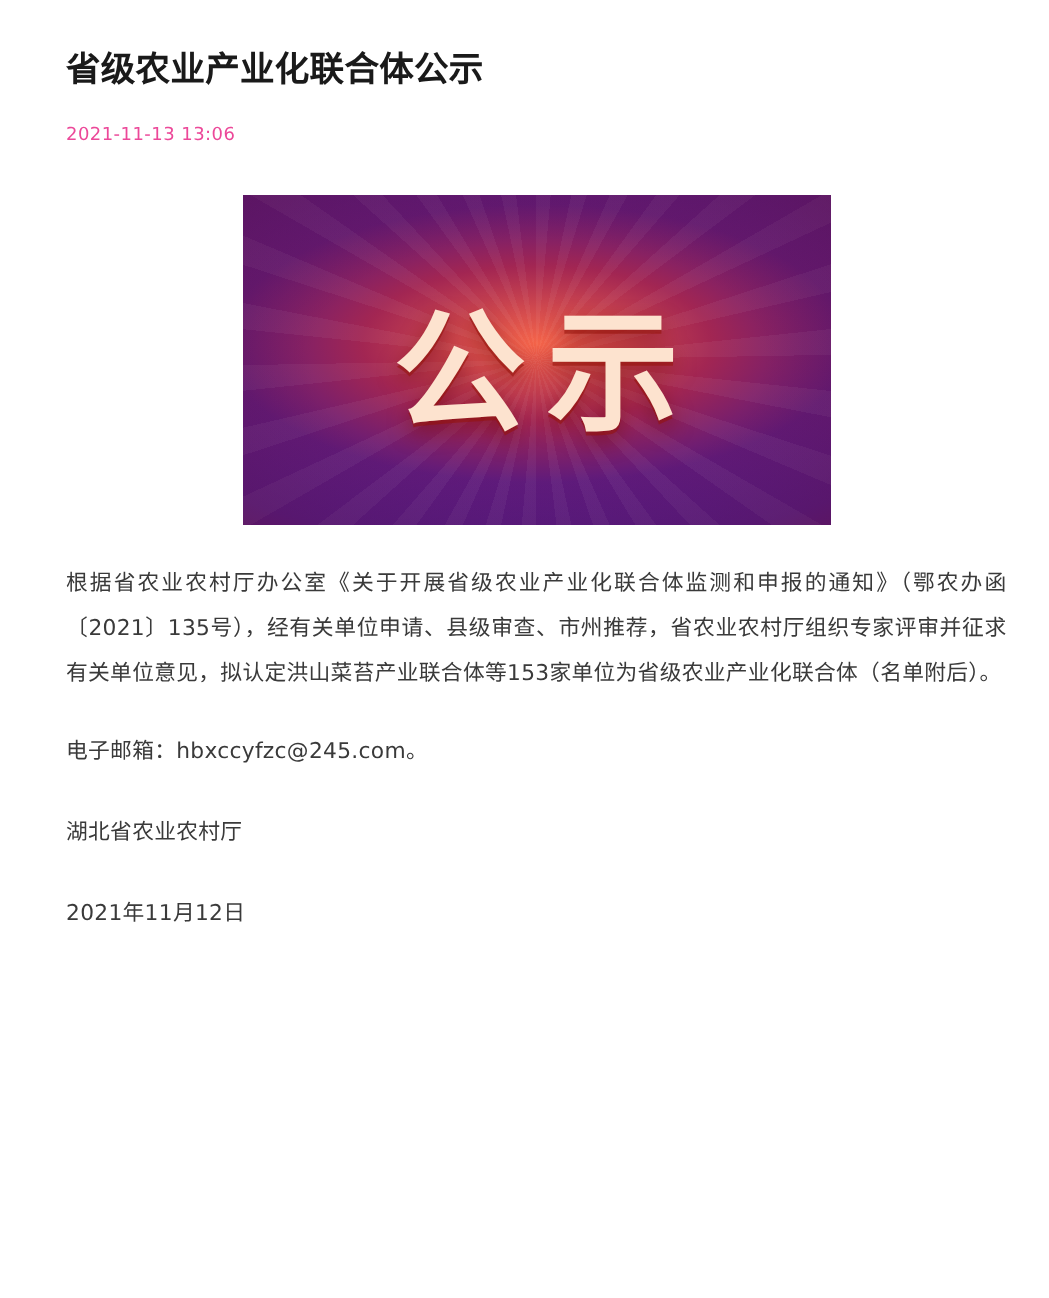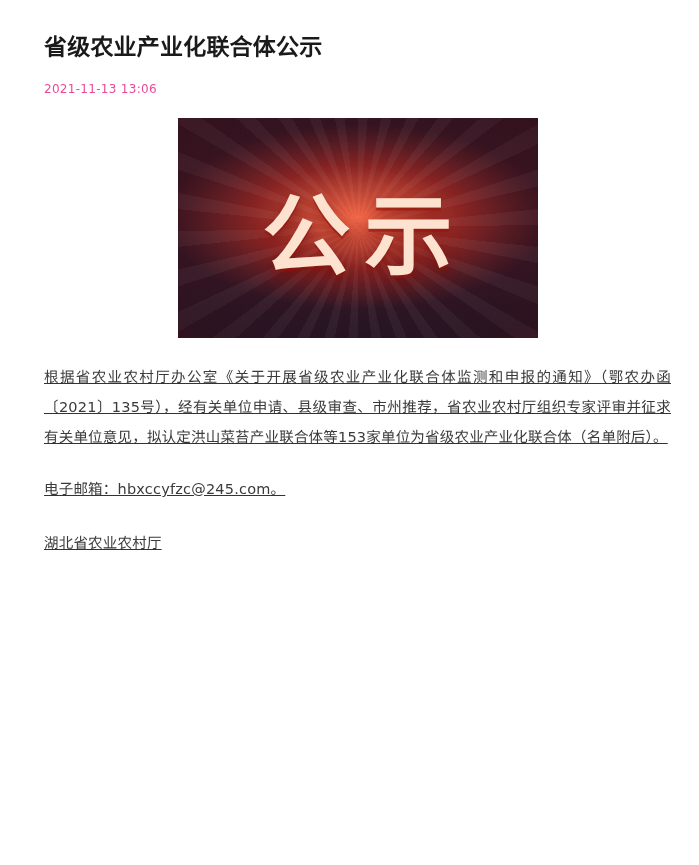--- a/index.html
+++ b/index.html
@@ -35,27 +35,28 @@
     color: #ec4899;
     letter-spacing: 0.3px;
   }
   .figure-wrap {
     margin: 22px 0 6px 0;
     display: flex;
     justify-content: center;
   }
   .notice-banner {
     position: relative;
-    width: 360px;
+    width: 392px;
     height: 220px;
     overflow: hidden;
     background:
       radial-gradient(ellipse 120% 95% at 50% 46%, #e8past 0%, #e02318 0%),
       linear-gradient(180deg, #d8170f 0%, #c2150e 100%);
-    background-color: #0f172a;
+    background-color: #4c1d95;
+    margin-top: 12px;
   }
   .notice-banner .glow {
     position: absolute;
     inset: 0;
     background: radial-gradient(ellipse 78% 62% at 50% 45%, rgba(255,105,70,0.95) 0%, rgba(233,45,28,0.55) 38%, rgba(176,15,10,0.18) 68%, rgba(150,10,8,0.0) 100%);
   }
   .notice-banner .rays {
     position: absolute;
     inset: -30%;
     background:
@@ -80,21 +81,20 @@
     font-size: 88px;
     letter-spacing: 14px;
     text-indent: 14px;
     color: #fde3cf;
     text-shadow:
       0 3px 0 rgba(150,18,10,0.55),
       0 6px 14px rgba(110,8,5,0.55);
   }
   .body-copy {
     margin-top: 24px;
-    text-decoration: underline;
   }
   .body-copy p {
     font-size: 14.5px;
     line-height: 30px;
     color: #3a3a3a;
     margin: 0 0 22px 0;
     text-align: justify;
     letter-spacing: 0.2px;
   }
   .body-copy p:last-child {
@@ -122,15 +122,16 @@
     </div>
   </div>
 
   <div class="body-copy">
     <p>根据省农业农村厅办公室《关于开展省级农业产业化联合体监测和申报的通知》（鄂农办函〔2021〕135号），经有关单位申请、县级审查、市州推荐，省农业农村厅组织专家评审并征求有关单位意见，拟认定洪山菜苔产业联合体等153家单位为省级农业产业化联合体（名单附后）。</p>
     <p>电子邮箱：hbxccyfzc@245.com。</p>
   </div>
 
   <div class="body-copy sig-block">
     <p>湖北省农业农村厅</p>
+    <p>2021年11月12日</p>
   </div>
 
 </div>
 
 </body></html>

